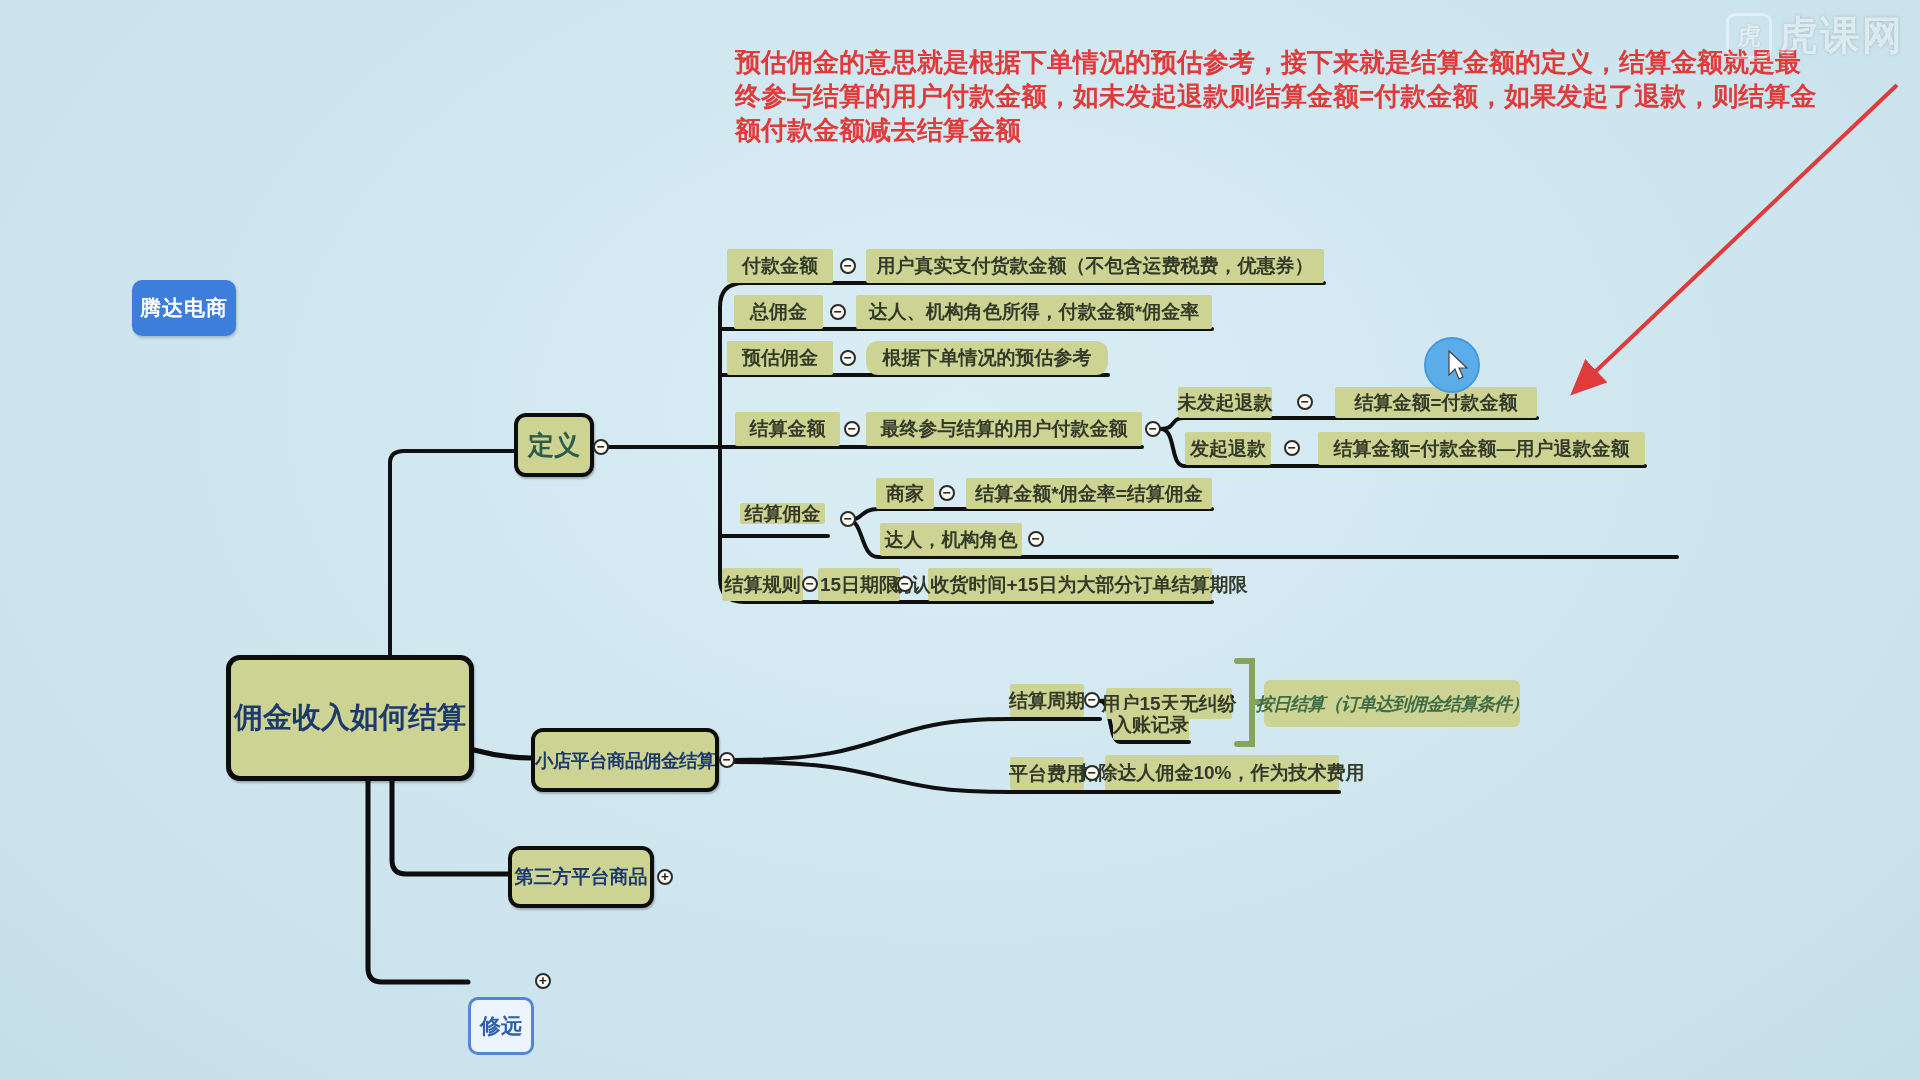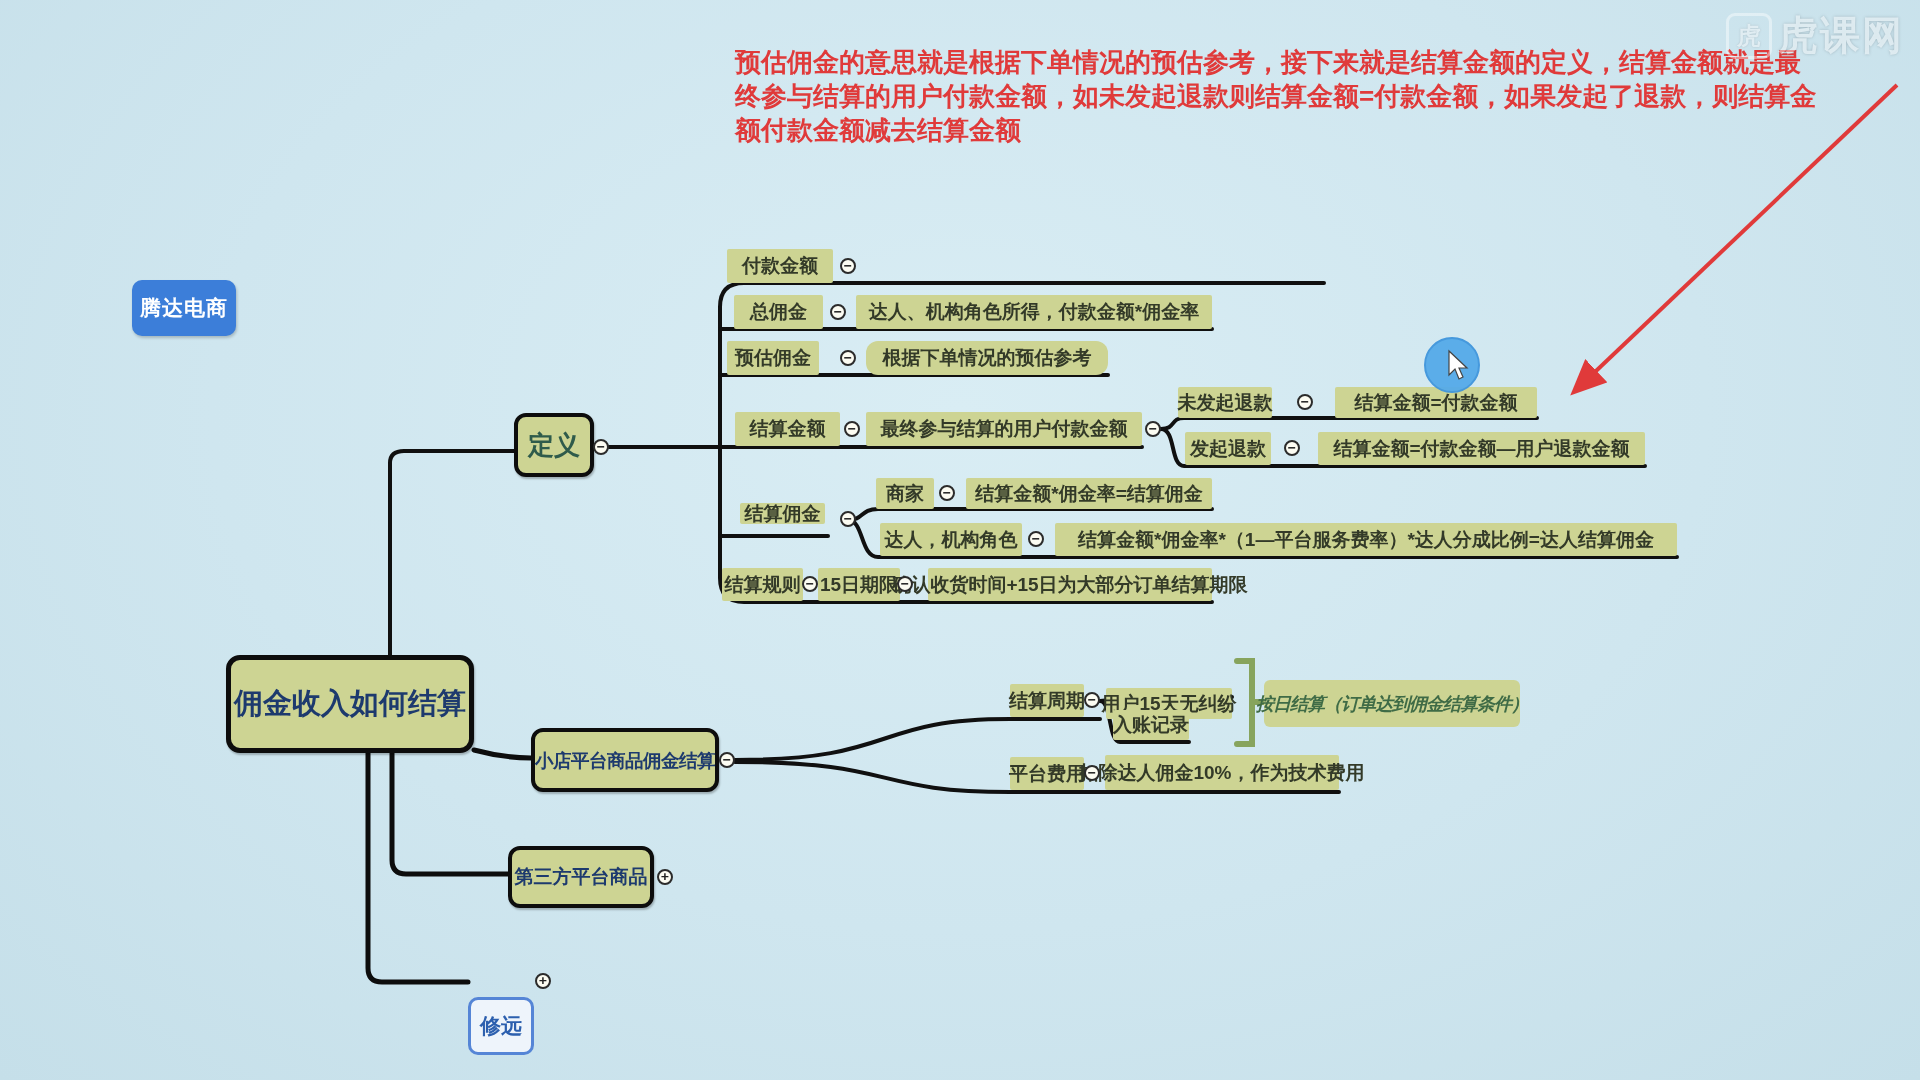--- a/index.html
+++ b/index.html
@@ -112,48 +112,48 @@
     <div>额付款金额减去结算金额</div>
   </div>
 
   <div class="watermark">
     <span class="wm-logo">虎</span>
     <span class="wm-text">虎课网</span>
   </div>
 
   <div class="badge">腾达电商</div>
 
-  <div class="nb" style="left:226px;top:655px;width:248px;height:98px;font-size:29px;border-width:5px;border-radius:14px;">佣金收入如何结算</div>
+  <div class="nb" style="left:226px;top:655px;width:248px;height:126px;font-size:29px;border-width:5px;border-radius:14px;">佣金收入如何结算</div>
   <div class="nb" style="left:514px;top:413px;width:80px;height:64px;font-size:26px;color:var(--def-text);">定义</div>
   <div class="nb" style="left:531px;top:728px;width:188px;height:64px;font-size:18.5px;letter-spacing:-0.5px;">小店平台商品佣金结算</div>
   <div class="nb" style="left:508px;top:846px;width:146px;height:62px;font-size:19px;">第三方平台商品</div>
   <div class="nb xiu" style="left:468px;top:952px;width:66px;height:58px;font-size:21px;margin-top:45px;">修远</div>
 
   <div class="n" style="left:727px;top:249px;width:106px;height:34px;">付款金额</div>
+  <div class="n" style="left:866px;top:249px;width:458px;height:34px;">用户真实支付货款金额（不包含运费税费，优惠券）</div>
 
   <div class="n" style="left:734px;top:295px;width:89px;height:34px;">总佣金</div>
   <div class="n" style="left:856px;top:295px;width:356px;height:34px;">达人、机构角色所得，付款金额*佣金率</div>
 
-  <div class="n" style="left:727px;top:341px;width:92px;height:34px;">预估佣金</div>
+  <div class="n" style="left:727px;top:341px;width:106px;height:34px;">预估佣金</div>
   <div class="n" style="left:866px;top:341px;width:242px;height:34px;border-radius:12px;">根据下单情况的预估参考</div>
 
   <div class="n" style="left:735px;top:412px;width:105px;height:34px;">结算金额</div>
   <div class="n" style="left:866px;top:412px;width:276px;height:34px;">最终参与结算的用户付款金额</div>
 
   <div class="n" style="left:1178px;top:387px;width:94px;height:31px;">未发起退款</div>
   <div class="n" style="left:1335px;top:387px;width:202px;height:31px;">结算金额=付款金额</div>
 
   <div class="n" style="left:1185px;top:432px;width:86px;height:33px;">发起退款</div>
   <div class="n" style="left:1318px;top:432px;width:327px;height:33px;">结算金额=付款金额—用户退款金额</div>
 
   <div class="n" style="left:740px;top:503px;width:85px;height:21px;">结算佣金</div>
   <div class="n" style="left:876px;top:478px;width:58px;height:31px;">商家</div>
   <div class="n" style="left:966px;top:478px;width:246px;height:31px;">结算金额*佣金率=结算佣金</div>
   <div class="n" style="left:880px;top:523px;width:142px;height:33px;">达人，机构角色</div>
-  <div class="n" style="left:1055px;top:523px;width:622px;height:33px;">结算金额*佣金率*（1—平台服务费率）*达人分成比例=达人结算佣金</div>
 
   <div class="n" style="left:722px;top:568px;width:81px;height:33px;">结算规则</div>
   <div class="n" style="left:818px;top:568px;width:82px;height:33px;">15日期限</div>
   <div class="n" style="left:928px;top:568px;width:284px;height:33px;">确认收货时间+15日为大部分订单结算期限</div>
 
   <div class="n" style="left:1010px;top:684px;width:74px;height:33px;">结算周期</div>
   <div class="n" style="left:1106px;top:664px;width:126px;height:31px;margin-top:24px;">用户15天无纠纷</div>
   <div class="n" style="left:1113px;top:710px;width:76px;height:30px;">入账记录</div>
   <div class="n anri" style="left:1264px;top:680px;width:256px;height:47px;">按日结算（订单达到佣金结算条件）</div>
   <div class="n" style="left:1010px;top:757px;width:74px;height:33px;">平台费用</div>

